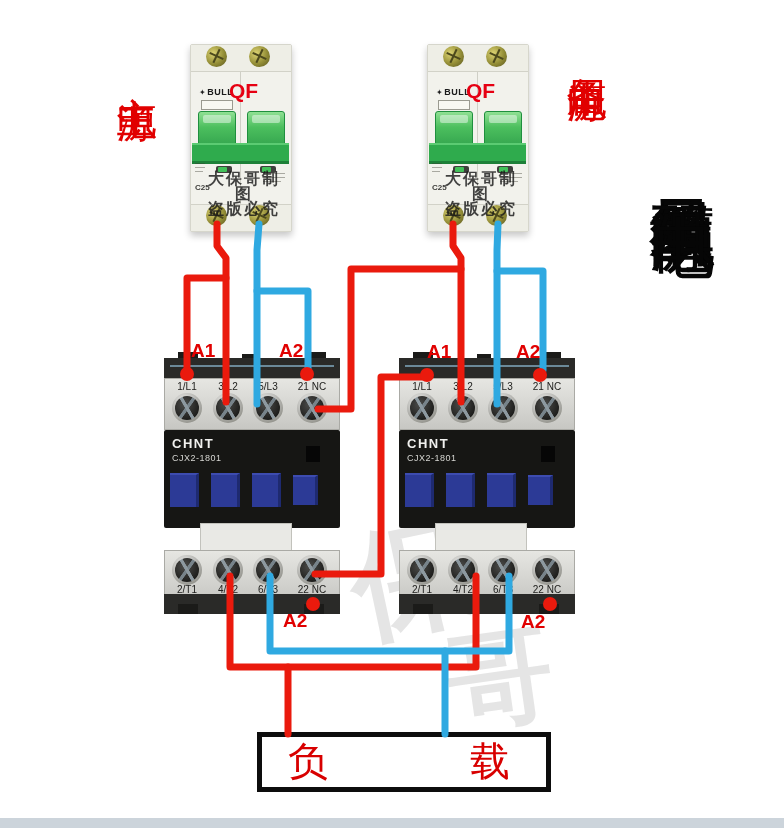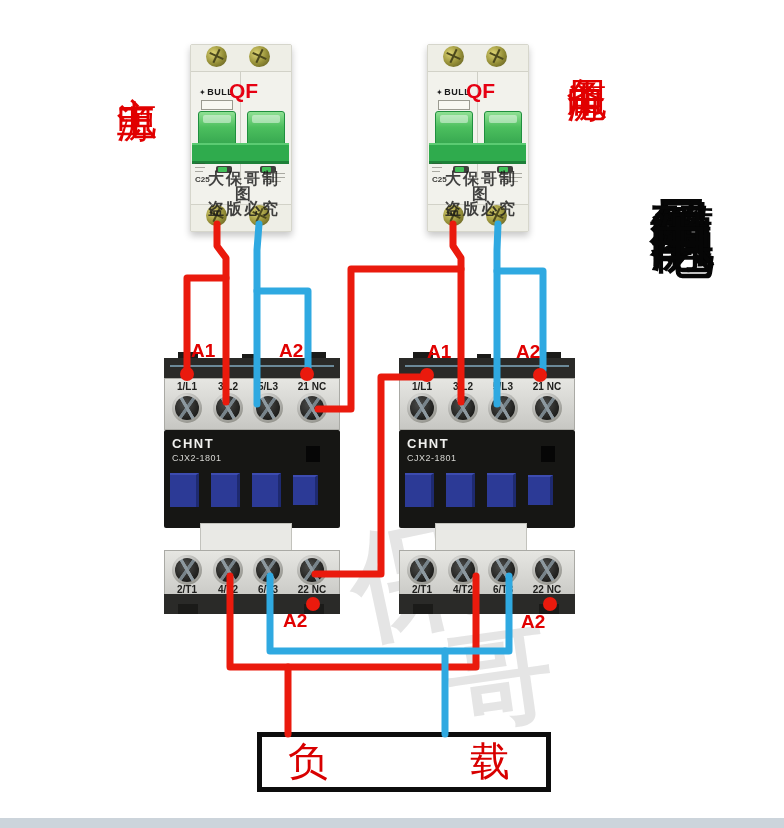--- a/index.html
+++ b/index.html
@@ -27,21 +27,21 @@
          background:#f8f8f2;}
   .b-qf{position:absolute;left:38px;top:34px;font-size:21px;font-weight:800;color:#e60012;}
   .b-paddle{position:absolute;top:66px;width:36px;height:38px;border:1px solid #1f8f3e;border-radius:3px;
             background:linear-gradient(180deg,#90e093 0%,#4cbf5e 40%,#2fa04b 100%);}
   .b-paddle i{position:absolute;left:4px;top:3px;right:4px;height:8px;border-radius:2px;
               background:rgba(255,255,255,.45);}
   .b-band{position:absolute;left:1px;top:98px;width:97px;height:16px;background:#2fab4d;
           border-top:2px solid #5bcb72;border-bottom:3px solid #1d8038;}
   .b-ind{position:absolute;top:121px;width:16px;height:7px;background:#3f3f3c;border-radius:2px;}
   .b-ind i{position:absolute;left:2px;top:1px;width:9px;height:5px;background:#43c15a;border-radius:1px;}
-  .b-c25{position:absolute;left:4px;top:130px;font-size:8px;font-weight:700;color:#3d3d3a;}
+  .b-c25{position:absolute;left:4px;top:138px;font-size:8px;font-weight:700;color:#3d3d3a;}
   .micro{position:absolute;height:1px;background:rgba(60,60,50,.4);}
   .b-wm{position:absolute;left:10px;top:126px;width:86px;text-align:center;
         color:rgba(25,25,25,.82);font-weight:700;
         font-family:"Liberation Serif","DejaVu Serif",serif;}
   .b-wm span{display:block;font-size:16px;letter-spacing:2px;line-height:15px;}
   .screw-b{position:absolute;width:21px;height:21px;border-radius:50%;
            background:radial-gradient(circle at 35% 35%,#ddd473,#938d36 55%,#57541f 100%);}
   .screw-b i{position:absolute;left:3px;top:9px;width:15px;height:2px;background:#4c491c;
              transform:rotate(25deg);}
   .screw-b i+i{transform:rotate(115deg);}
@@ -50,21 +50,21 @@
   .contactor{position:absolute;top:352px;width:176px;height:262px;}
   .c-tab{position:absolute;background:#1b1b19;}
   .c-strip{position:absolute;left:0;width:176px;height:20px;background:#2a2a28;}
   .c-strip.top{top:6px;}
   .c-strip.bot{top:242px;}
   .c-shine{position:absolute;left:6px;top:13px;width:164px;height:2px;background:rgba(160,215,245,.55);}
   .c-block{position:absolute;left:0;width:176px;height:52px;
            background:linear-gradient(180deg,#e6e6e2,#c7c7c3);border:1px solid #aaaaa5;box-sizing:border-box;}
   .c-block.top{top:26px;}
   .c-block.bot{top:198px;}
-  .c-term{position:absolute;width:36px;text-align:center;font-size:10px;font-weight:700;color:#20201e;}
+  .c-term{position:absolute;width:36px;text-align:center;font-size:10px;font-weight:400;color:#20201e;}
   .c-body{position:absolute;left:0;top:78px;width:176px;height:98px;background:#161614;border-radius:2px;}
   .c-brand{position:absolute;left:8px;top:6px;font-size:13px;font-weight:800;color:#f0f0ee;letter-spacing:1.5px;}
   .c-model{position:absolute;left:8px;top:23px;font-size:9px;color:#d6d6d2;letter-spacing:.5px;}
   .c-blue{position:absolute;top:43px;width:29px;height:34px;background:#2c3a96;
           border-right:3px solid #1e2a70;border-top:2px solid #3d4cb0;box-sizing:border-box;}
   .c-blk{position:absolute;background:#060606;}
   .c-carriage{position:absolute;left:36px;top:171px;width:90px;height:27px;background:#e9e9e5;
               border:1px solid #c2c2bc;}
   .screw-c{position:absolute;width:30px;height:30px;border-radius:50%;
            background:radial-gradient(circle at 40% 32%,#f2f2f0,#b8b8b4 48%,#78786f 100%);}

